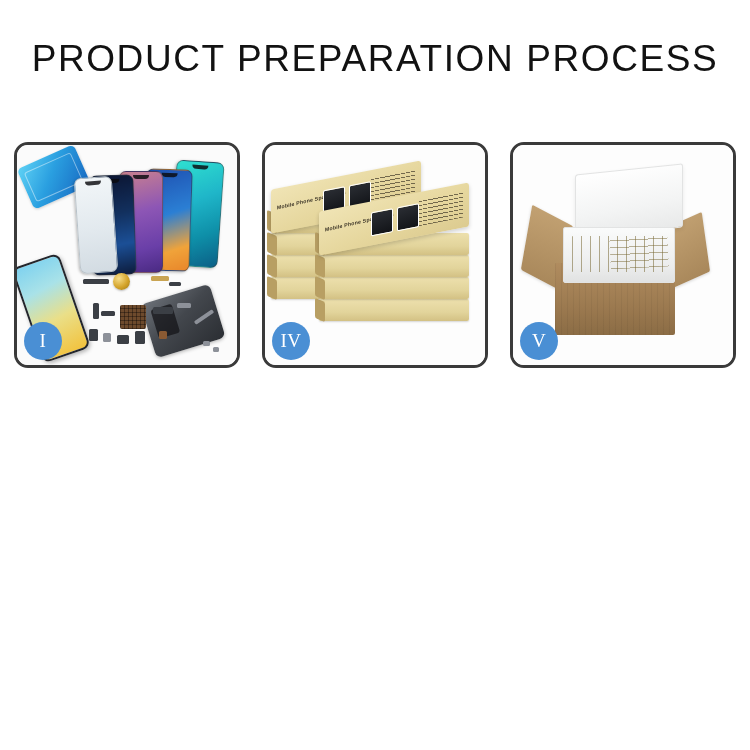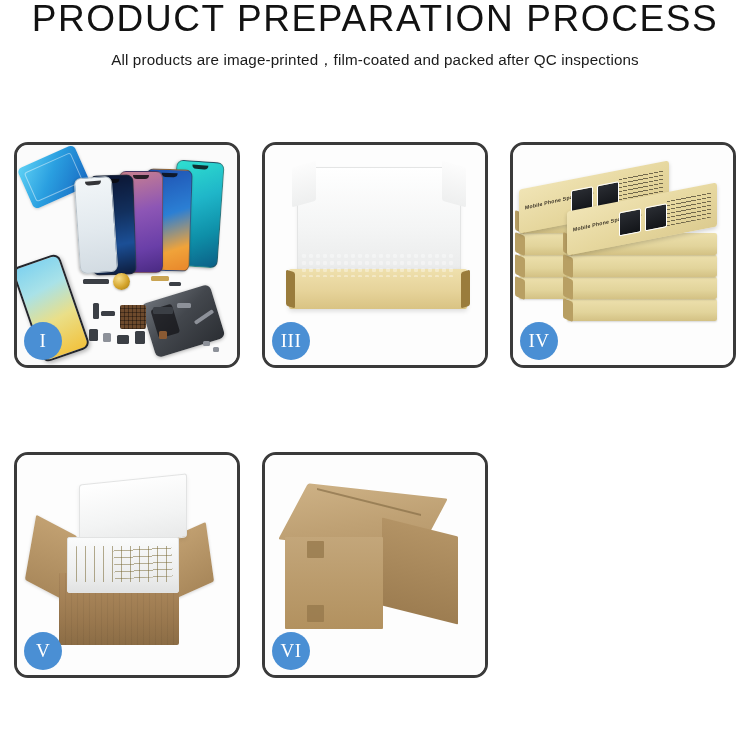--- a/index.html
+++ b/index.html
@@ -18,20 +18,21 @@
   
   .header {
     position: absolute;
     left: 0;
     top: 0;
     width: 750px;
     text-align: center;
   }
   .title {
     margin: 0;
+    padding-top: 40px;
     font-size: 37px;
     font-weight: 500;
     letter-spacing: 1.6px;
     color: #121212;
     font-family: "Liberation Sans", sans-serif;
     line-height: 1.05;
   }
   .subtitle {
     margin: 0;
     padding-top: 11px;
@@ -328,21 +329,20 @@
   .tape-tab {
     position:absolute; width:17px; height:17px;
     background: rgba(150,121,76,0.78); border-radius:1px;
   }
 </style>
 </head>
 <body>
 
 <div class="header">
   <h1 class="title">PRODUCT PREPARATION PROCESS</h1>
-  <p class="subtitle">All products are image-printed，film-coated and packed after QC inspections</p>
 </div>
 
 <div class="grid">
 
   <div class="panel">
     <div class="panel-stage">
       <div class="p1-bg"></div>
 
       <div class="blue-film"></div>
 
@@ -382,32 +382,20 @@
       <div class="part" style="left:118px; top:186px; width:10px; height:13px;"></div>
       <div class="part cop" style="left:142px; top:186px; width:8px; height:8px;"></div>
       <div class="part lt" style="left:176px; top:170px; width:22px; height:4px; transform:rotate(-34deg);"></div>
       <div class="part lt" style="left:186px; top:196px; width:7px; height:5px;"></div>
       <div class="part lt" style="left:196px; top:202px; width:6px; height:5px;"></div>
     </div>
     <div class="badge">I</div>
   </div>
 
 
-  <div class="panel">
-    <div class="panel-stage">
-      <div class="p3-bg"></div>
-      <div class="foam-lid"></div>
-      <div class="kraft-tray">
-        <span class="side-l"></span>
-        <span class="side-r"></span>
-        <div class="wrapped-rows"></div>
-      </div>
-    </div>
-    <div class="badge">III</div>
-  </div>
 
   <div class="panel">
     <div class="panel-stage">
       <div class="p4-bg"></div>
       <div class="box-stack">
 
         <div class="kbox" style="left:0px;  top:108px;">
             <span class="edge"></span>
           </div>
         <div class="kbox" style="left:0px;  top:86px;">
@@ -460,26 +448,14 @@
       <div class="foam-open-lid"></div>
       <div class="carton-body"></div>
       <div class="foam-box">
         <div class="inner-boxes"></div>
         <div class="inner-boxes-2"></div>
       </div>
     </div>
     <div class="badge">V</div>
   </div>
 
-  <div class="panel">
-    <div class="panel-stage">
-      <div class="p6-bg"></div>
-      <div class="ship-top"></div>
-      <div class="ship-side"></div>
-      <div class="ship-front"></div>
-      <div class="seam" style="left:52px; top:46px; width:104px; height:2px; transform: skewY(14deg);"></div>
-      <div class="tape-tab" style="left:42px; top:86px;"></div>
-      <div class="tape-tab" style="left:42px; top:150px;"></div>
-    </div>
-    <div class="badge">VI</div>
-  </div>
 
 </div>
 
 </body></html>

